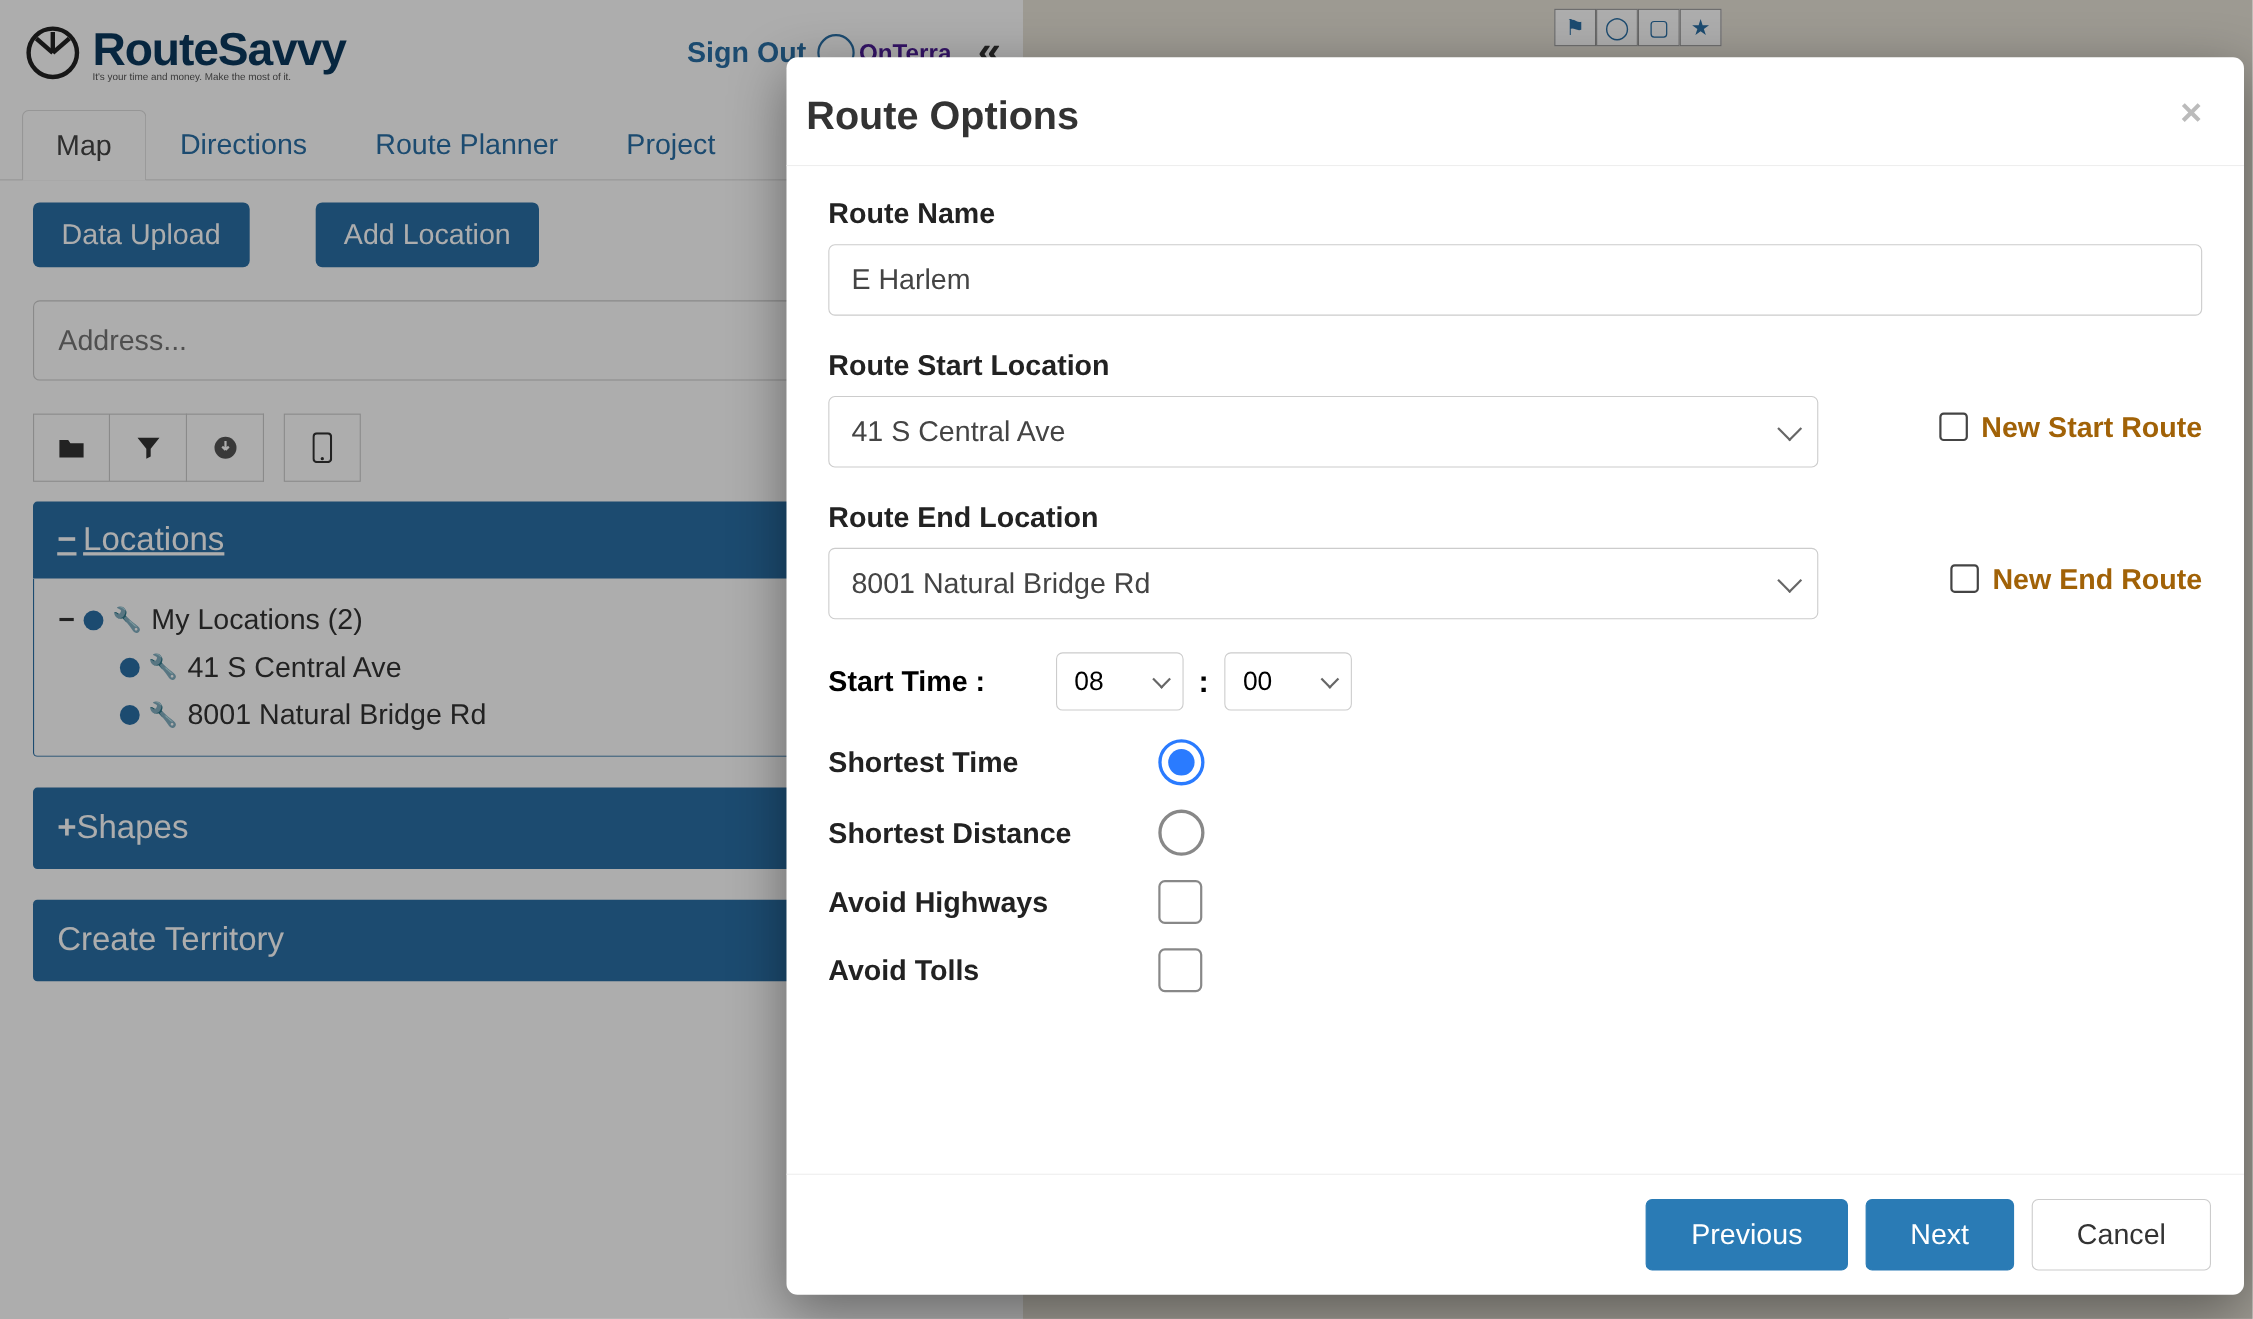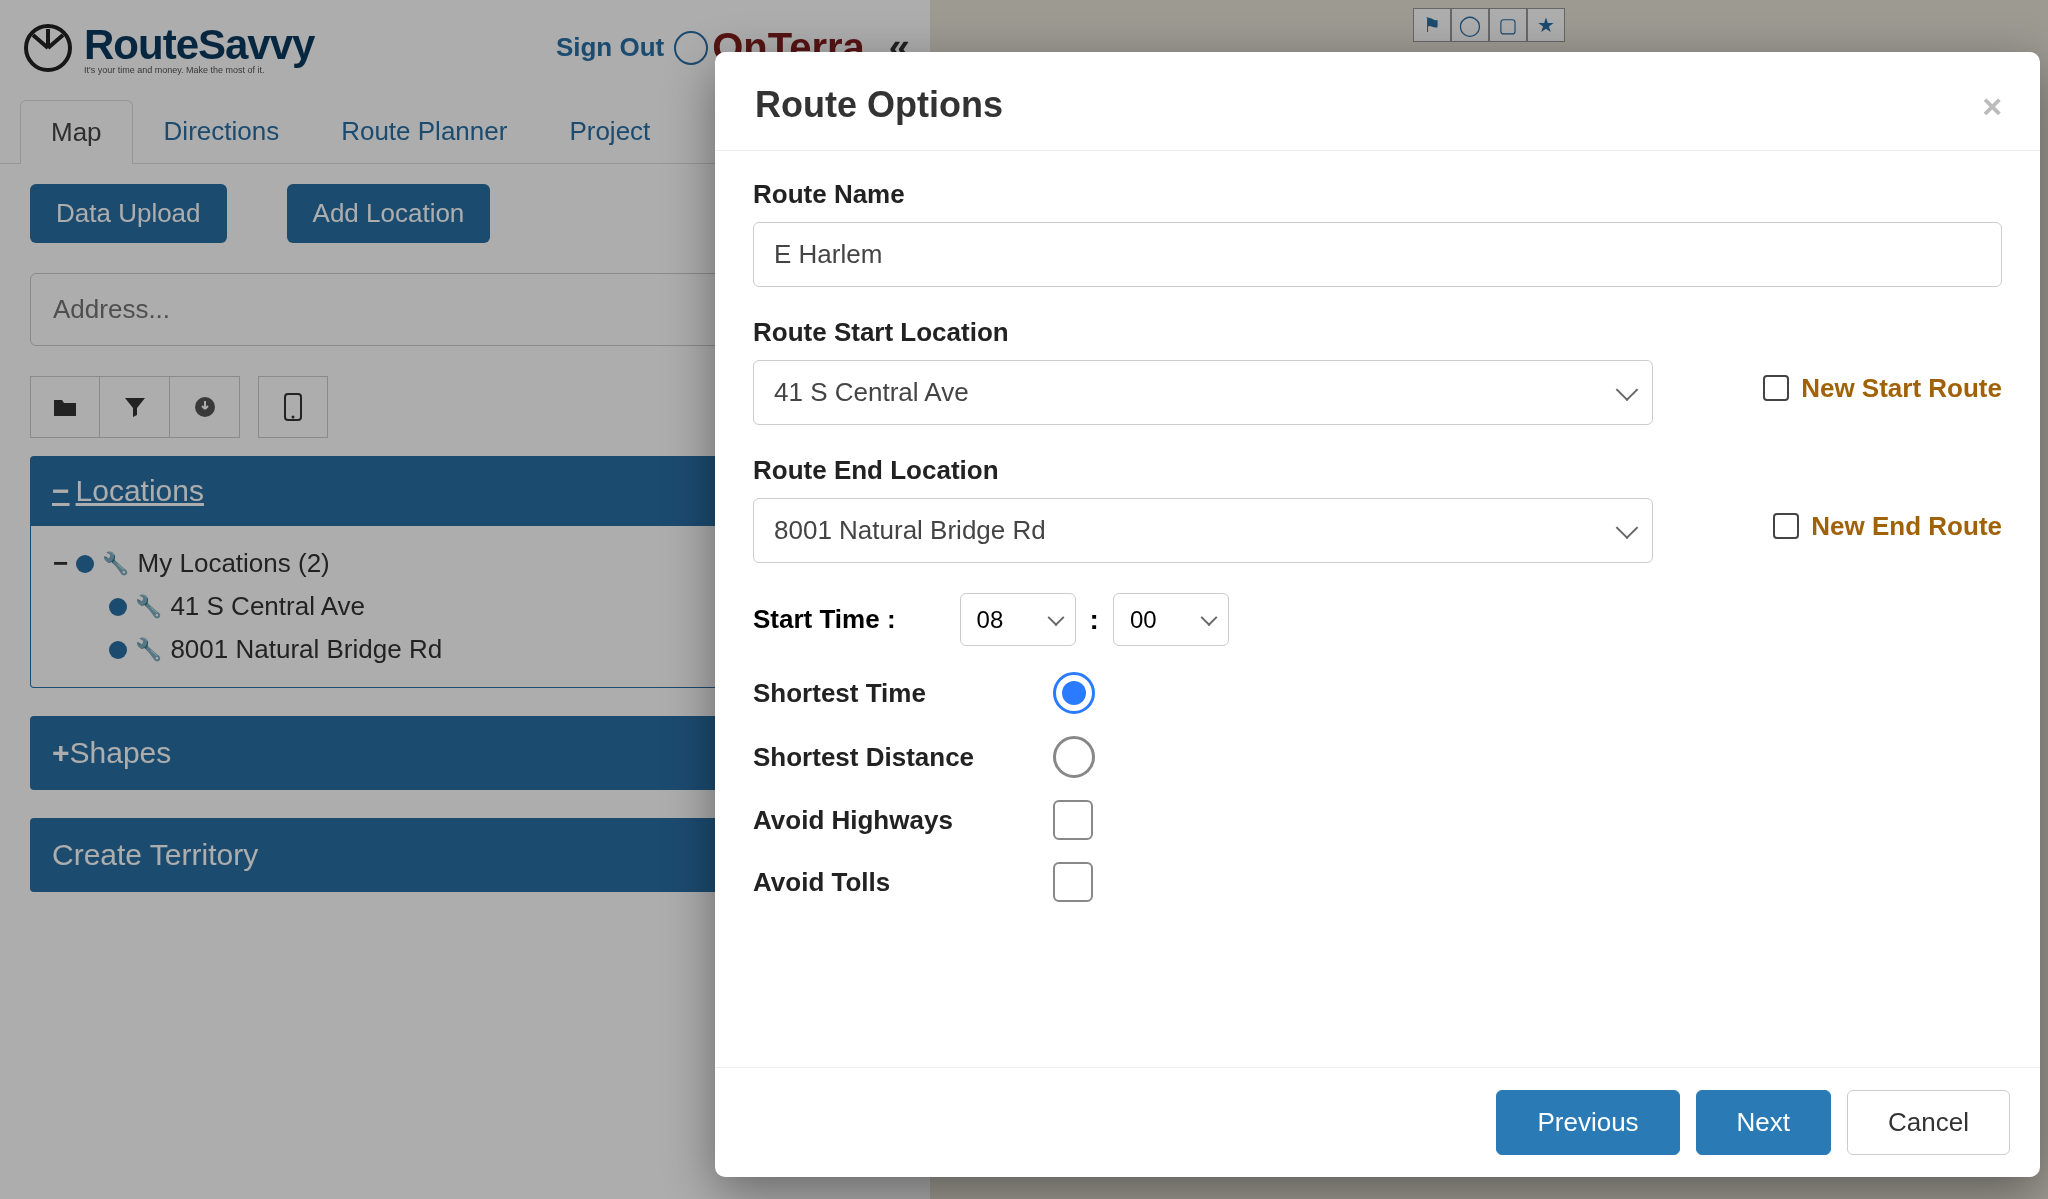--- a/index.html
+++ b/index.html
@@ -15,21 +15,21 @@
   .logo { display: flex; align-items: center; gap: 8px; }
   .logo-graphic { width: 56px; height: 56px; display: flex; align-items: center; justify-content: center; }
   .logo-text { font-size: 42px; font-weight: 700; color: #0b395e; letter-spacing: -1px; }
   .logo-text .savvy { color: #0b395e; }
   .logo-text .route { color: #0b395e; }
   .logo-sub { font-size: 9px; color: #555; margin-top: -4px; }
   .logo-block { display: flex; flex-direction: column; }
 
   .topbar-spacer { flex: 1; }
   .signout { color: #2a6fa5; font-size: 26px; font-weight: 600; margin-right: 10px; }
-  .onterra { font-size: 40px; font-weight: 700; color: #7f1d1d; display: flex; align-items: center; }
+  .onterra { font-size: 22px; font-weight: 700; color: #4c1d95; display: flex; align-items: center; }
   .onterra .globe { width: 34px; height: 34px; border: 2px solid #2a6fa5; border-radius: 50%; margin-right: 4px; display:inline-block; position: relative;}
   .chevrons { margin-left: 24px; font-size: 38px; color: #333; font-weight: 700; }
 
   .tabs { display: flex; gap: 0; padding-left: 20px; margin-top: 14px; border-bottom: 1px solid #ddd; }
   .tab { padding: 16px 30px; font-size: 26px; color: #2a6fa5; border: 1px solid transparent; border-bottom: none; cursor: pointer; }
   .tab.active { color: #444; border-color: #ddd; border-radius: 6px 6px 0 0; background: #fff; position: relative; top: 1px; }
 
   .content { padding: 20px 30px; }
   .btn { background: #2a6fa5; color: #fff; font-size: 26px; padding: 14px 26px; border-radius: 6px; border: none; display: inline-block; }
   .btn-row { display: flex; gap: 60px; margin-bottom: 30px; }
@@ -55,21 +55,21 @@
 
   
   .map-controls { position: absolute; top: 8px; right: 0; left: 0; display: flex; justify-content: center; gap: 0; }
   .map-controls .mc { width: 38px; height: 34px; border: 1px solid #999; background: #fff; display:flex; align-items:center; justify-content:center; font-size:20px; color:#2a6fa5;}
 
   
   .overlay { position: absolute; inset: 0; background: rgba(0,0,0,0.32); }
 
   
   .modal { position: absolute; top: 52px; left: 715px; width: 1325px; height: 1125px; background: #fff; border-radius: 10px; box-shadow: 0 15px 50px rgba(0,0,0,0.4); display: flex; flex-direction: column; }
-  .modal-header { padding: 32px 38px 24px 40px; border-bottom: 1px solid #eee; display: flex; align-items: flex-end; }
+  .modal-header { padding: 32px 38px 24px 18px; border-bottom: 1px solid #eee; display: flex; align-items: flex-start; }
   .modal-title { font-size: 36px; font-weight: 700; color: #333; }
   .modal-close { margin-left: auto; color: #bbb; font-size: 34px; font-weight: 700; cursor: pointer; }
   .modal-body { padding: 28px 38px; flex: 1; overflow: auto; }
   .modal-footer { padding: 22px 30px; border-top: 1px solid #eee; display: flex; justify-content: flex-end; gap: 16px; }
   .mbtn { font-size: 26px; padding: 16px 40px; border-radius: 6px; border: 1px solid #ccc; background: #fff; color: #333; cursor: pointer; }
   .mbtn.primary { background: #2a7bb5; color: #fff; border-color: #2a7bb5; }
 
   .fg-label { font-size: 26px; font-weight: 700; color: #222; margin-bottom: 12px; display: block; }
   .fg { margin-bottom: 30px; }
   .text-input { width: 100%; border: 1px solid #ccc; border-radius: 6px; padding: 16px 20px; font-size: 26px; color: #444; }

